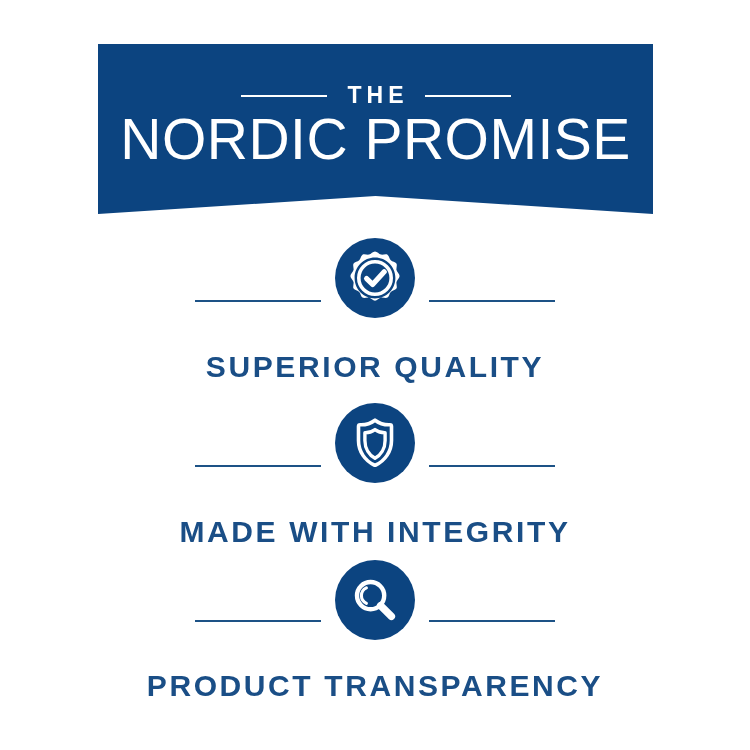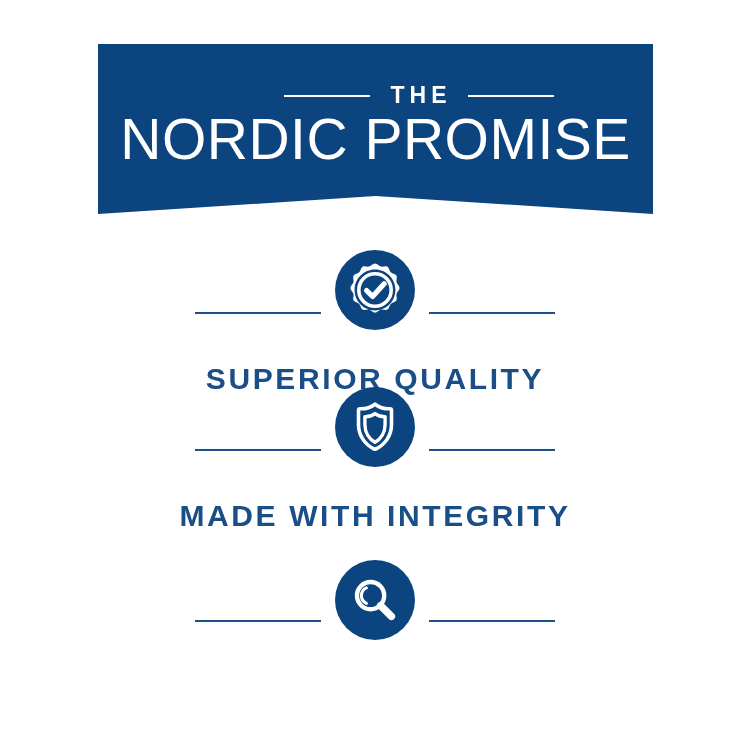--- a/index.html
+++ b/index.html
@@ -47,21 +47,20 @@
 
   .the-row {
     position: absolute;
     left: 0;
     top: 40px;
     width: 100%;
     display: flex;
     align-items: center;
     justify-content: center;
     gap: 16px;
-    padding-left: 43px;
   }
   .the-rule {
     display: block;
     width: 86px;
     height: 2px;
     background: #ffffff;
   }
   .the-word {
     color: #ffffff;
     font-family: "Liberation Sans", sans-serif;
@@ -86,22 +85,22 @@
     line-height: 1.05;
     white-space: nowrap;
   }
 
   
   .promise-row {
     position: absolute;
     left: 0;
     width: 750px;
   }
-  .row-1 { top: 250px; }
-  .row-2 { top: 387px; }
+  .row-1 { top: 238px; }
+  .row-2 { top: 403px; }
   .row-3 { top: 558px; }
 
   .row-graphic {
     position: relative;
     width: 750px;
     height: 94px;
   }
   .divider {
     position: absolute;
     top: 62px;
@@ -226,15 +225,16 @@
 
           <circle cx="22.6" cy="22.6" r="13.6" fill="none" stroke="#ffffff" stroke-width="4.4"></circle>
 
           <path fill="none" stroke="#ffffff" stroke-width="3.1" stroke-linecap="round" d="M18.4,14.8 a8.6,8.6 0 0 0 0,15.6"></path>
 
           <line x1="32.6" y1="32.6" x2="43.4" y2="43.4" stroke="#ffffff" stroke-width="7.4" stroke-linecap="round"></line>
         </svg>
       </div>
     </div>
 
+    <div class="promise-label">PRODUCT TRANSPARENCY</div>
   </div>
 
 </div>
 
 </body></html>

